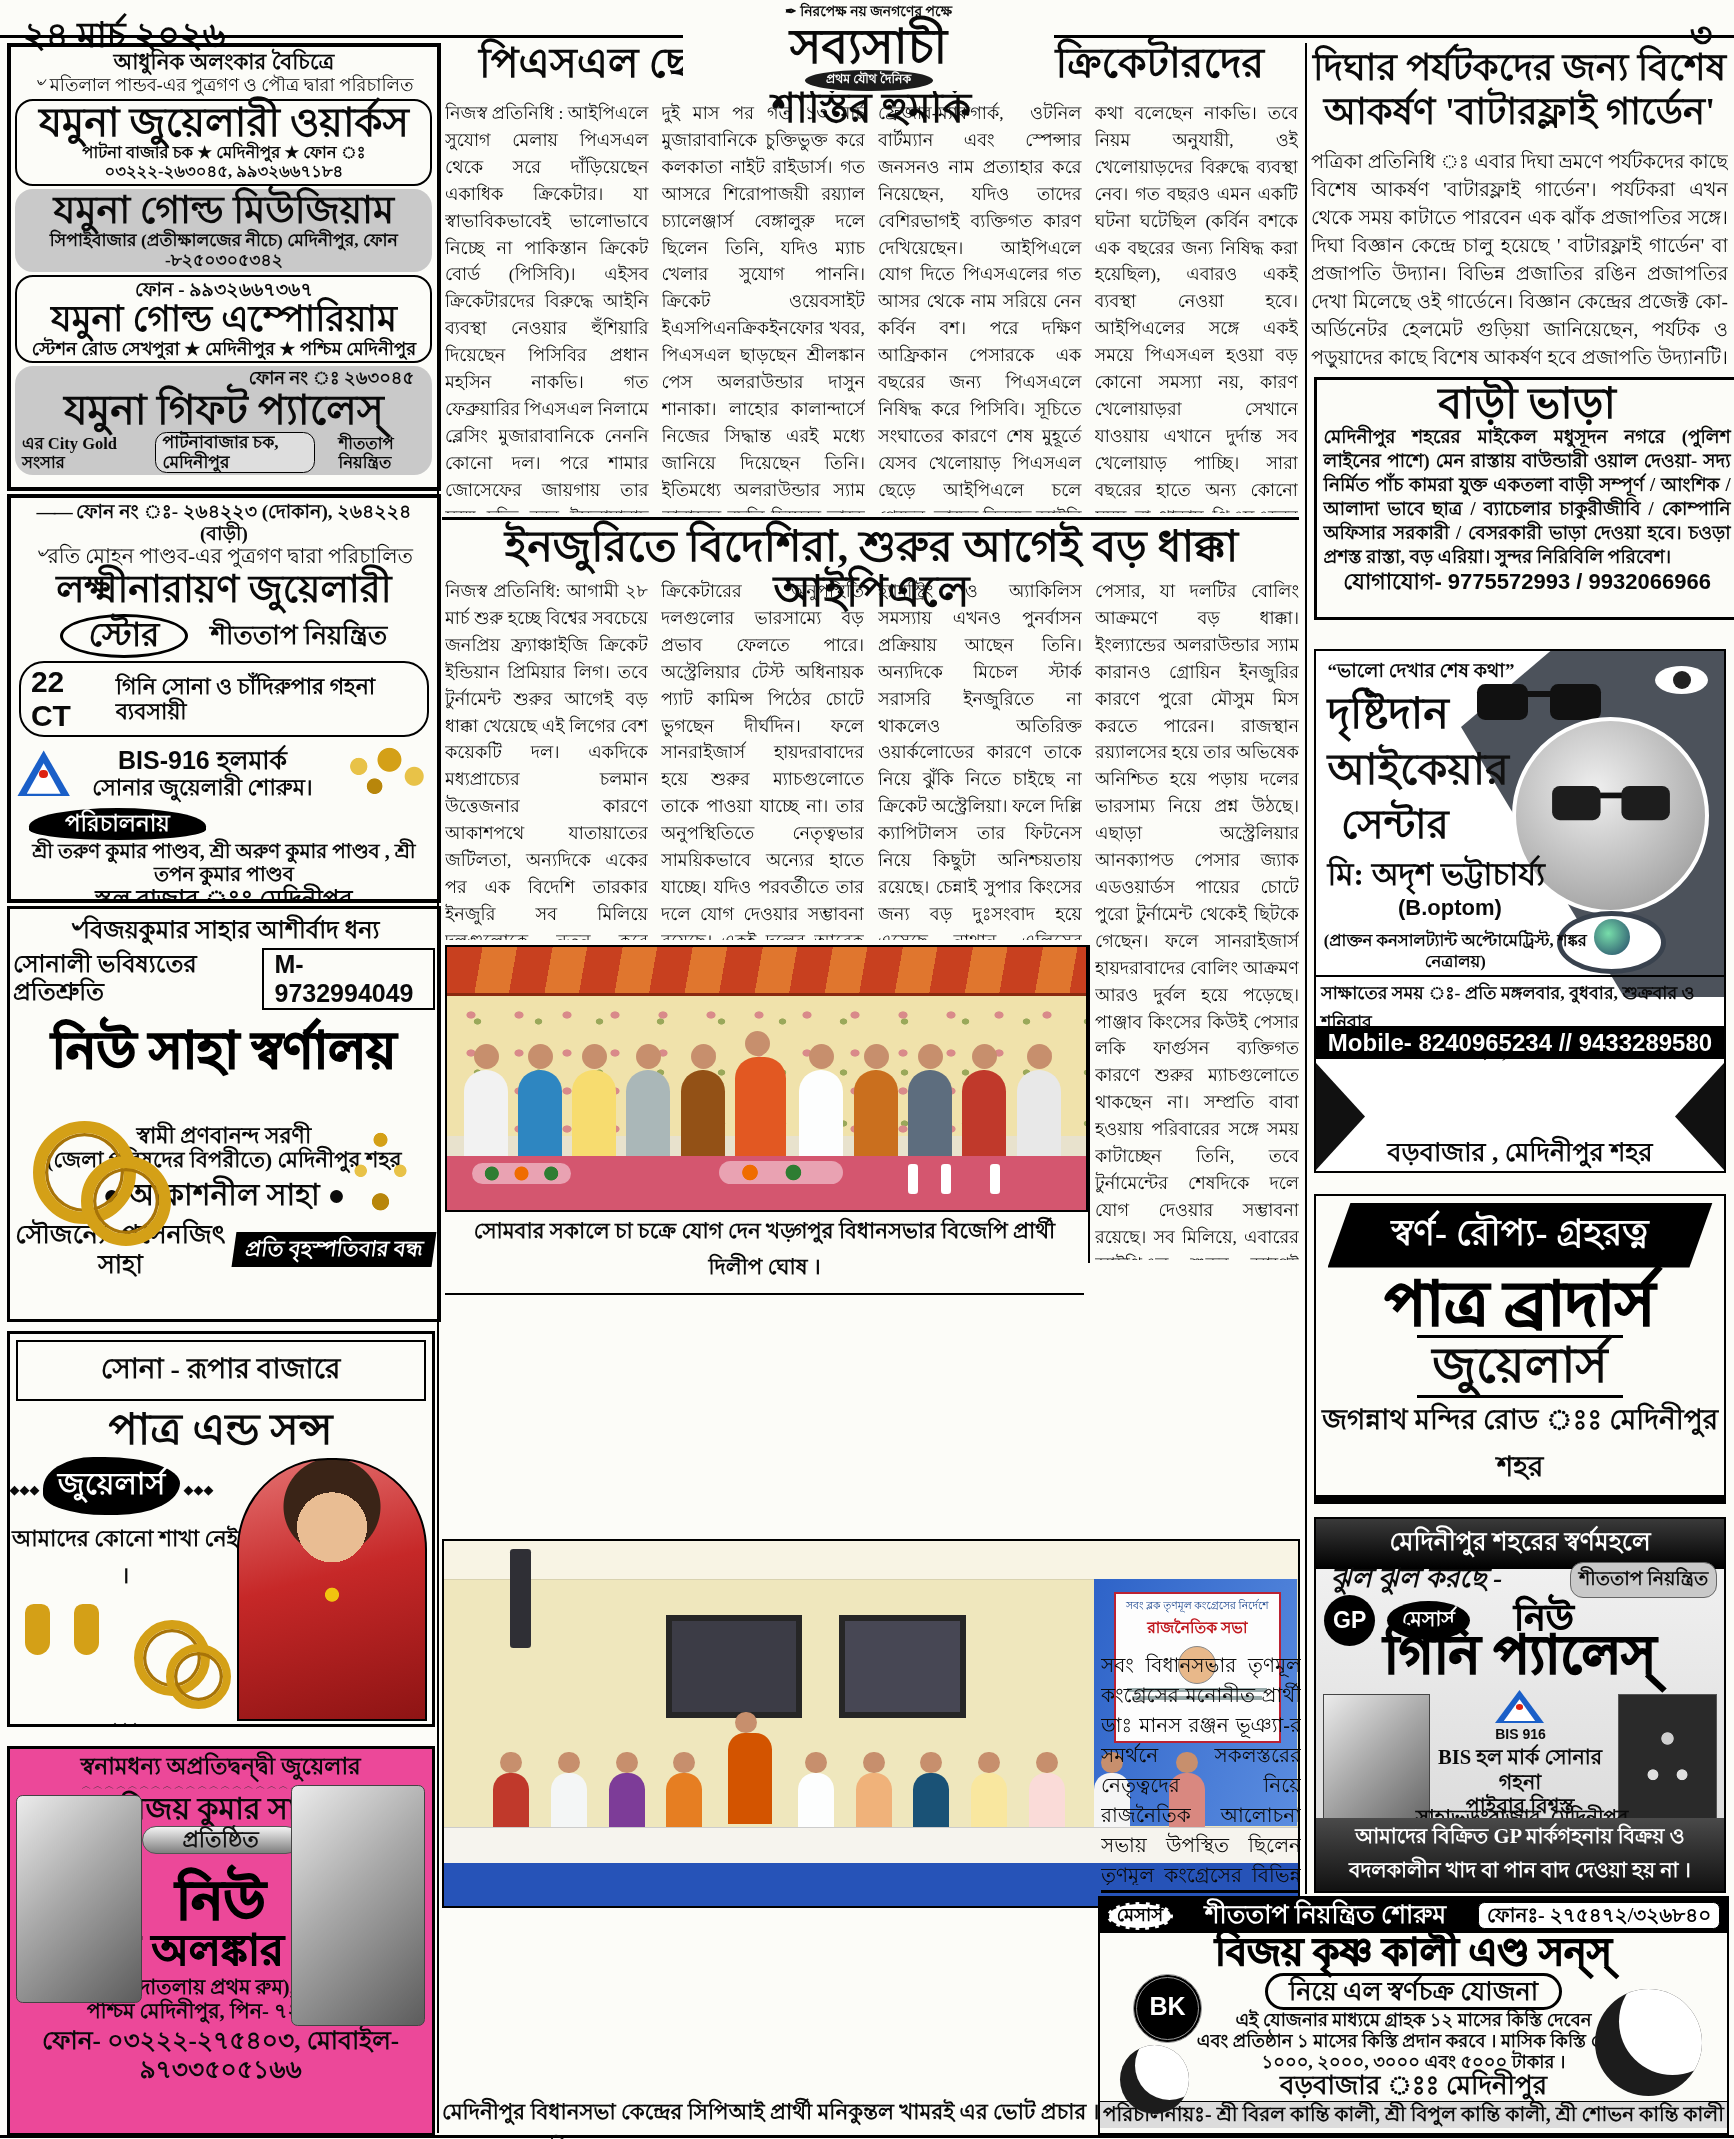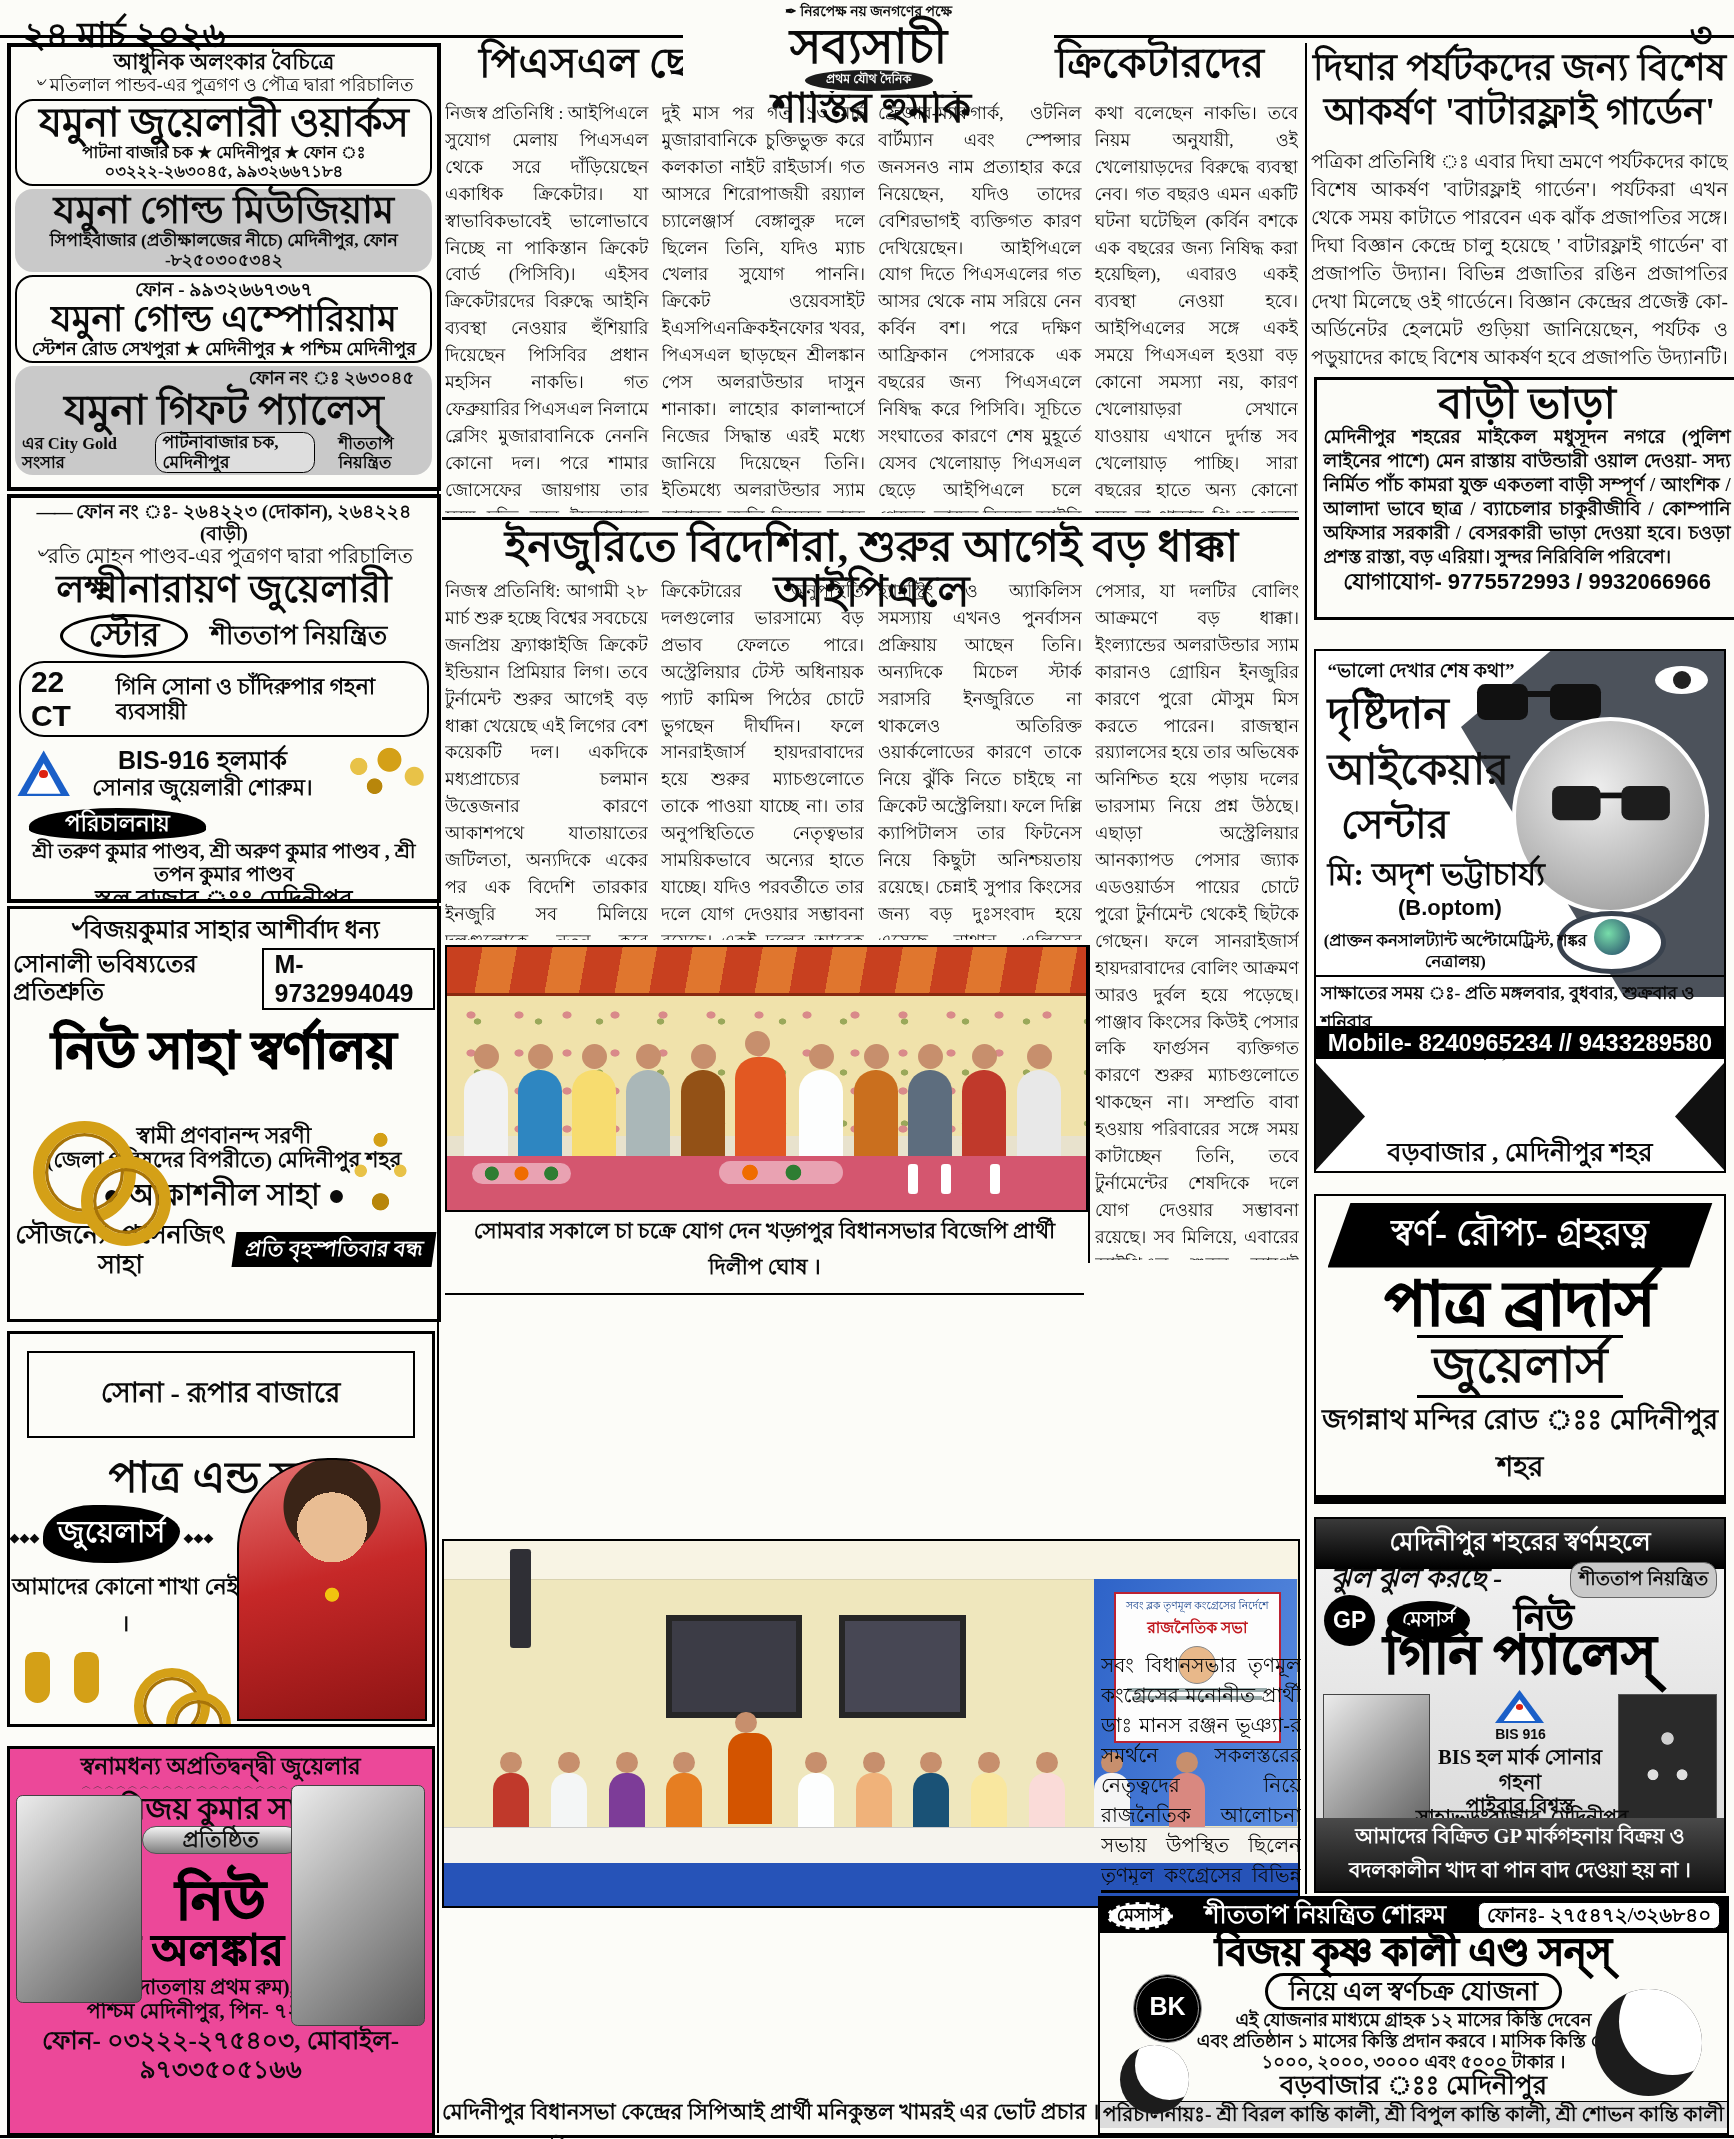--- a/index.html
+++ b/index.html
@@ -136,21 +136,21 @@
     <div class="bangle" style="left:23px;top:212px"></div>
     <div class="bangle" style="left:71px;top:247px;width:66px;height:66px"></div>
     <div class="ax" style="right:8.2px;top:206px;width:99px;height:124px;background:
       radial-gradient(circle at 50% 20%,#d4a017 0 6.6px,transparent 7.4px),
       radial-gradient(circle at 30% 45%,#e8c248 0 5.8px,transparent 6.6px),
       radial-gradient(circle at 70% 45%,#e8c248 0 5.8px,transparent 6.6px),
       radial-gradient(circle at 50% 70%,#b8860b 0 8.2px,transparent 9px)"></div>
   </div>
 
   <div class="ax ov" style="left:6.6px;top:1331px;width:422px;height:390px;border:3.3px solid #000">
-    <div class="bd3 ct bo" style="margin:17px;font-size:28px;padding:18px">সোনা - রূপার বাজারে</div>
+    <div class="bd3 ct bo" style="margin:6px;font-size:28px;padding:5px">সোনা - রূপার বাজারে</div>
     <div class="ct bo" style="font-size:43px;line-height:1.05">পাত্র এন্ড সন্স</div>
     <div style="width:231px;margin-top:5px">
       <div style="text-align:left">
         <span>◆◆◆</span>
         <span class="wsB bo" style="display:inline-block;font-size:30px;padding:3.3px 15px;border-radius:40% 60% 50% 50%/60% 50% 60% 40%">জুয়েলার্স</span>
         <span>◆◆◆</span>
       </div>
       <div class="ct bo" style="font-size:22px;margin-top:6.6px">আমাদের কোনো শাখা নেই ।</div>
       <div style="position:relative;height:124px">
         <span class="ax" style="left:15px;top:8.2px;width:25px;height:51px;background:#d4a017;border-radius:11.5px 11.5px 16.5px 16.5px;box-shadow:49px 0 0 #d4a017"></span>

